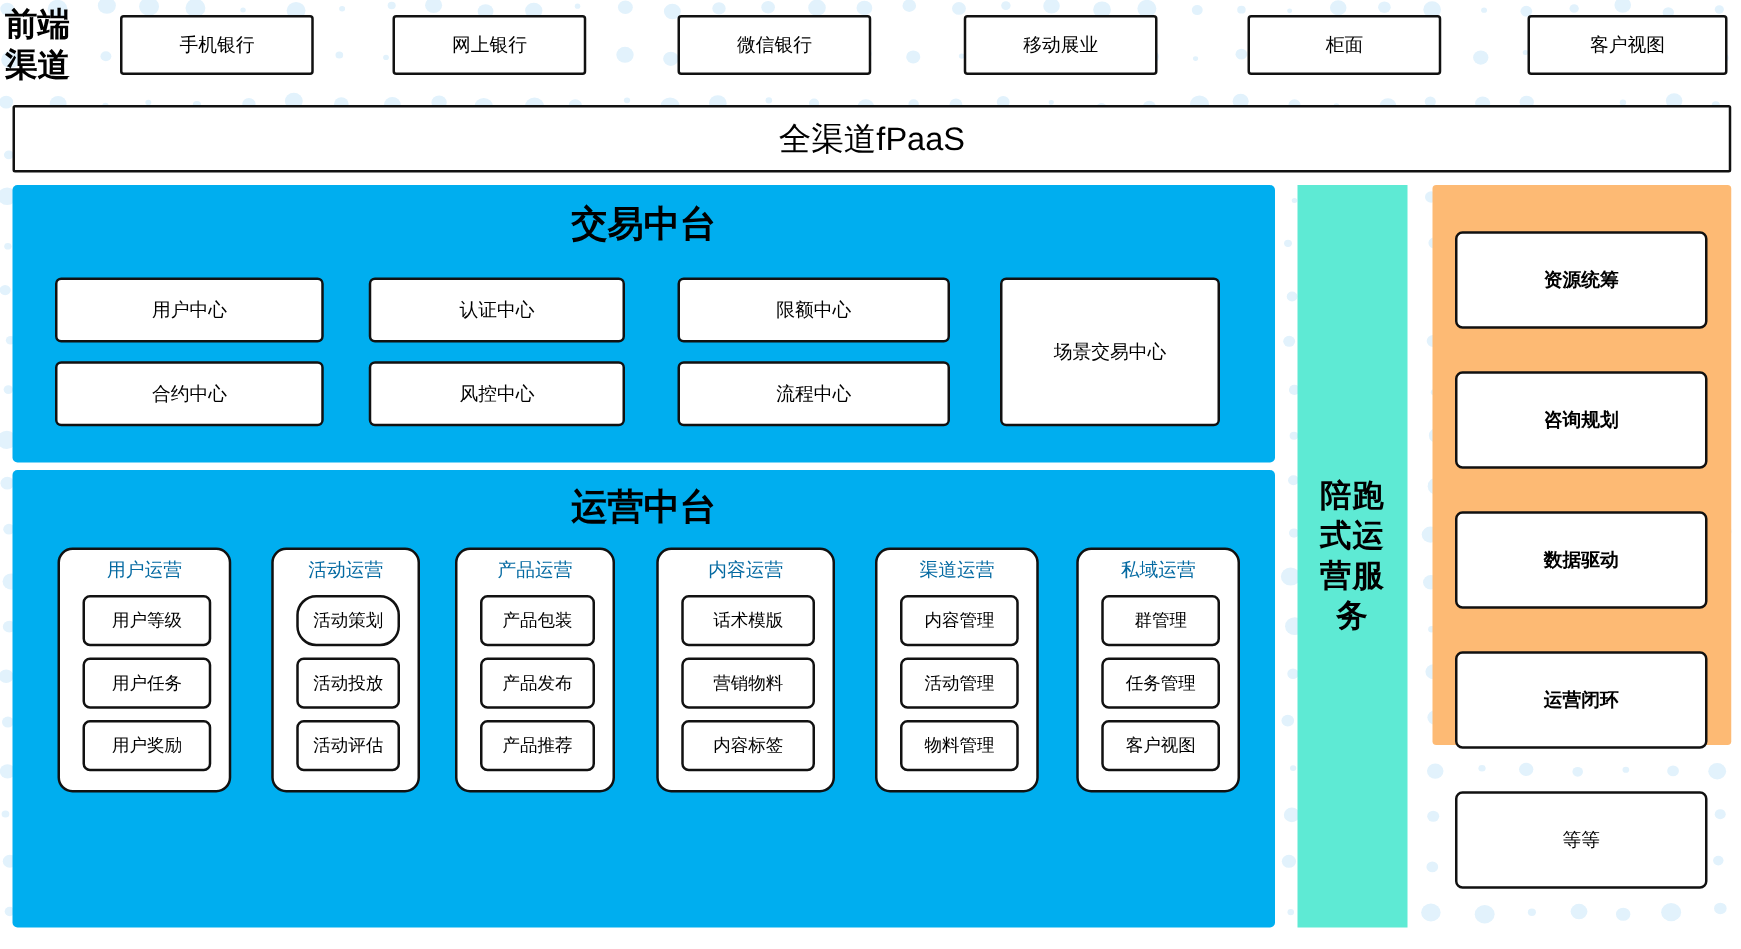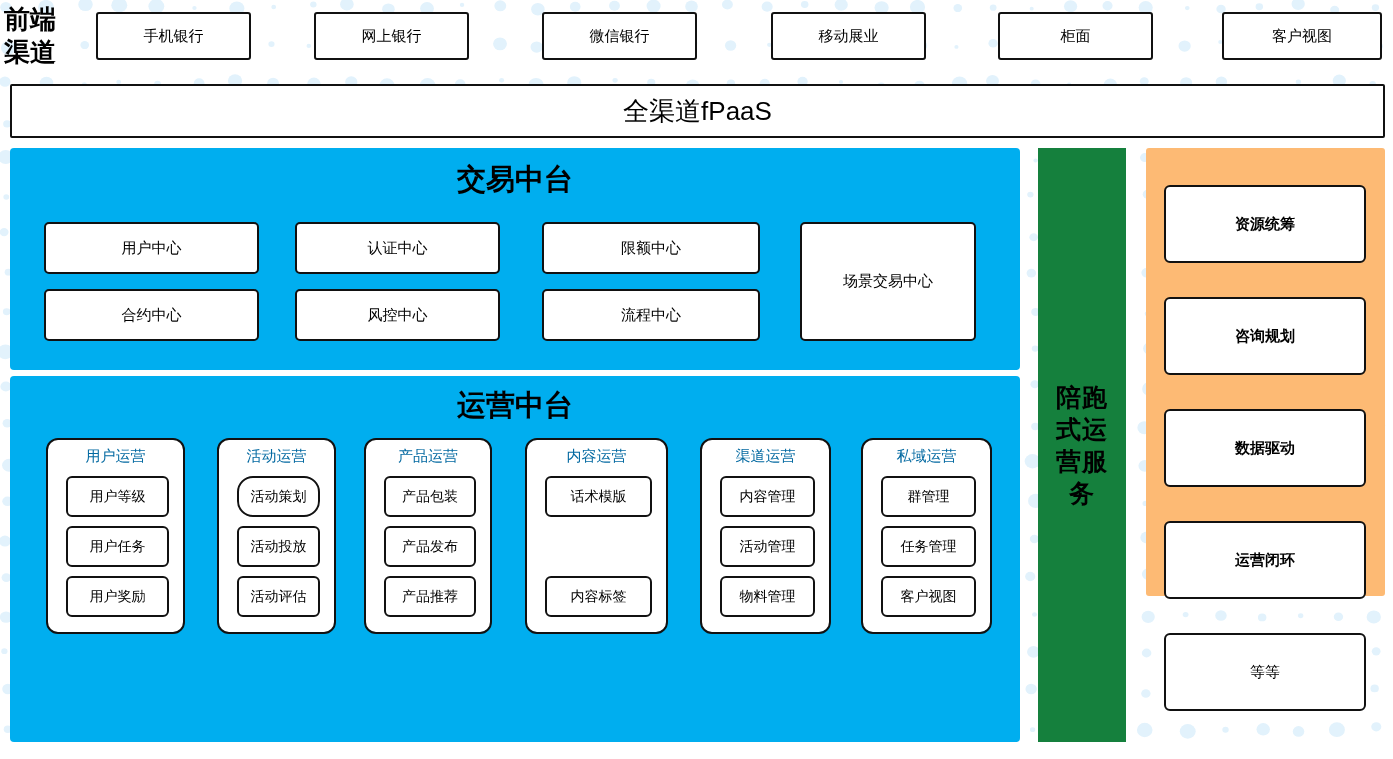--- a/index.html
+++ b/index.html
@@ -71,21 +71,21 @@
   .ops-item{
     position:absolute;background:#fff;border:2.5px solid #111;
     border-radius:6px;box-sizing:border-box;
     display:flex;align-items:center;justify-content:center;
     font-size:14px;
   }
 
   
   #service-col{
     position:absolute;left:1038px;top:148px;width:88px;height:594px;
-    background:#15803d;
+    background:#5eead4;
     display:flex;align-items:center;justify-content:center;
   }
   #service-label{
     font-size:25px;font-weight:bold;line-height:32px;
     width:62px;text-align:center;letter-spacing:1px;
   }
 
   
   #right-col{
     position:absolute;left:1146px;top:148px;width:239px;height:448px;
@@ -892,20 +892,21 @@
         </div>
         <div class="ops-col" style="left: 354px; top: 62px; width: 128px; height: 196px;">
           <div class="ops-col-title">产品运营</div>
           <div class="ops-item" style="left: 18px; top: 36px; width: 92px; height: 41px;">产品包装</div>
           <div class="ops-item" style="left: 18px; top: 86px; width: 92px; height: 41px;">产品发布</div>
           <div class="ops-item" style="left: 18px; top: 136px; width: 92px; height: 41px;">产品推荐</div>
         </div>
         <div class="ops-col" style="left: 515px; top: 62px; width: 143px; height: 196px;">
           <div class="ops-col-title">内容运营</div>
           <div class="ops-item" style="left: 18px; top: 36px; width: 107px; height: 41px;">话术模版</div>
+          <div class="ops-item" style="left: 18px; top: 86px; width: 107px; height: 41px;">营销物料</div>
           <div class="ops-item" style="left: 18px; top: 136px; width: 107px; height: 41px;">内容标签</div>
         </div>
         <div class="ops-col" style="left: 690px; top: 62px; width: 131px; height: 196px;">
           <div class="ops-col-title">渠道运营</div>
           <div class="ops-item" style="left: 18px; top: 36px; width: 95px; height: 41px;">内容管理</div>
           <div class="ops-item" style="left: 18px; top: 86px; width: 95px; height: 41px;">活动管理</div>
           <div class="ops-item" style="left: 18px; top: 136px; width: 95px; height: 41px;">物料管理</div>
         </div>
         <div class="ops-col" style="left: 851px; top: 62px; width: 131px; height: 196px;">
           <div class="ops-col-title">私域运营</div>

